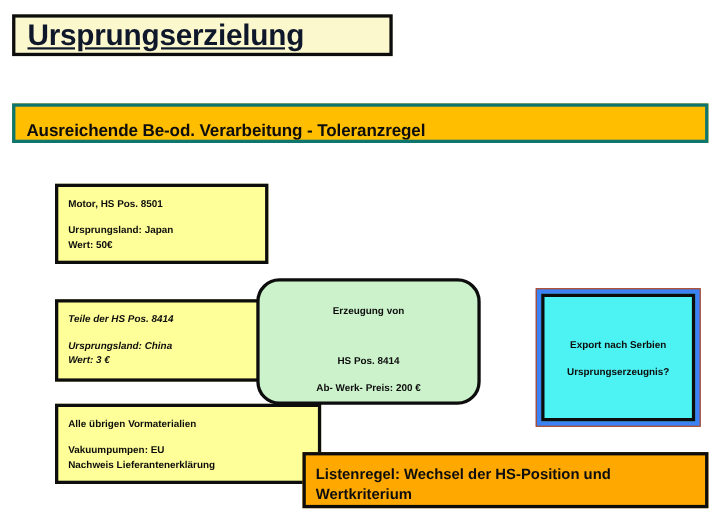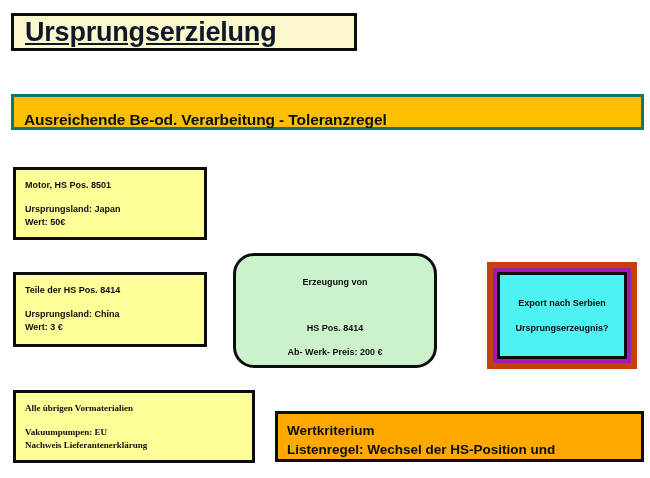--- a/index.html
+++ b/index.html
@@ -69,35 +69,36 @@
     letter-spacing: -0.1px;
   }
 
   
   .mat-box {
     position: absolute;
     background: #ffff99;
     border: 3px solid #0d0d0d;
     box-sizing: border-box;
     padding: 9px 0 0 9px;
+    margin-left: 37px;
   }
   .mat-box .line {
     font-size: 9px;
     font-weight: bold;
     line-height: 13.5px;
     color: #0d0d0d;
     white-space: pre;
   }
   .mat-box .spacer {
     height: 10px;
   }
 
   #mat-motor  { left: 13px;  top: 167px; width: 194px; height: 73px; }
-  #mat-teile  { left: 13px;  top: 272px; width: 194px; height: 75px; }
-  #mat-rest   { left: 13px;  top: 390px; width: 242px; height: 73px; font-family: Liberation Serif, serif; }
+  #mat-teile  { left: 13px;  top: 272px; width: 194px; height: 75px; font-style: italic; }
+  #mat-rest   { left: 13px;  top: 367px; width: 242px; height: 73px; }
 
   
   .prod-box {
     position: absolute;
     left: 233px;
     top: 253px;
     width: 204px;
     height: 115px;
     background: #ccf2cc;
     border: 3px solid #0d0d0d;
@@ -121,23 +122,23 @@
   .prod-box .spacer {
     height: 12px;
   }
 
   
   .export-frame {
     position: absolute;
     left: 487px;
     top: 262px;
     width: 150px;
-    height: 107px;
-    background: #a21caf;
-    border: 6px solid #c2410c;
+    height: 126px;
+    background: #3b82f6;
+    border: 1px solid #c2410c;
     box-sizing: border-box;
     padding: 4px;
   }
   .export-inner {
     width: 100%;
     height: 100%;
     background: #4df2f2;
     border: 3px solid #0d0d0d;
     box-sizing: border-box;
     display: flex;
@@ -220,17 +221,17 @@
 
   <div class="export-frame">
     <div class="export-inner">
       <div class="line">Export nach Serbien</div>
       <div class="spacer"></div>
       <div class="line">Ursprungserzeugnis?</div>
     </div>
   </div>
 
   <div class="rule-box">
+    <div class="line">Listenregel: Wechsel der HS-Position und</div>
     <div class="line">Wertkriterium</div>
-    <div class="line">Listenregel: Wechsel der HS-Position und</div>
   </div>
 
 </div>
 
 </body></html>

